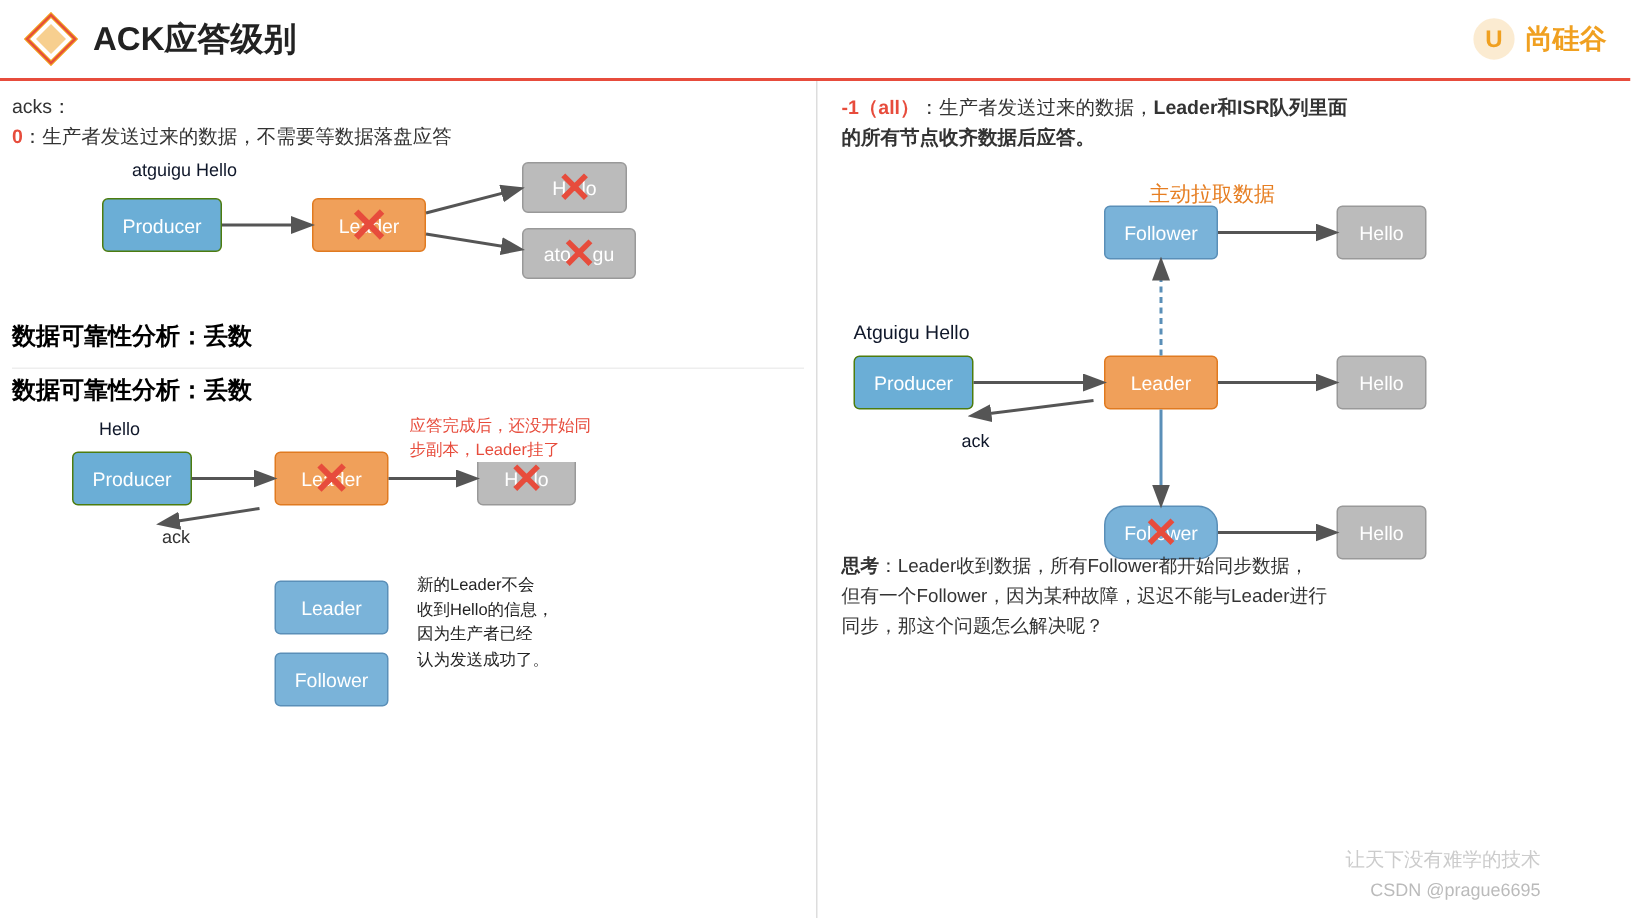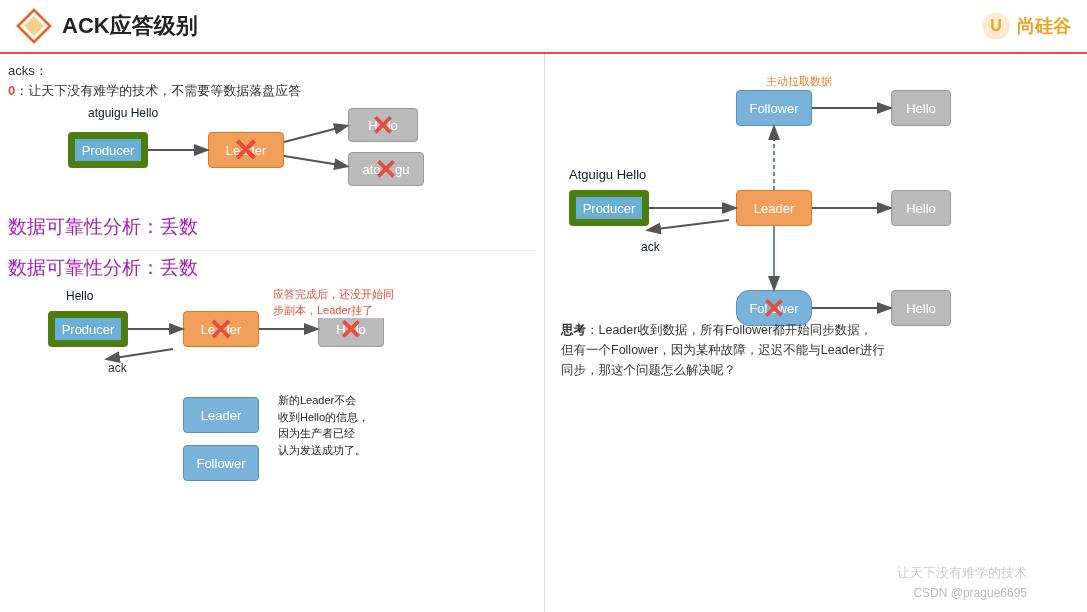--- a/index.html
+++ b/index.html
@@ -77,41 +77,41 @@
       font-size: 13px;
       color: #333;
       margin-bottom: 4px;
       line-height: 1.4;
     }
     .ack-title span.num {
       color: #e74c3c;
       font-weight: bold;
     }
     .reliability {
-      color: #a21caf;
-      font-weight: normal;
-      font-size: 19px;
+      color: #000000;
+      font-weight: bold;
+      font-size: 16px;
       margin-bottom: 6px;
     }
 
     
     .box {
       border-radius: 4px;
       display: flex;
       align-items: center;
       justify-content: center;
       font-size: 13px;
       font-weight: 500;
       text-align: right;
       position: absolute;
     }
     .box-blue {
       background: #6baed6;
       color: #fff;
-      border: 7px solid #4d7c0f;
+      border: 1px solid #4d7c0f;
     }
     .box-orange {
       background: #f0a05a;
       color: #fff;
       border: 1px solid #e07a20;
     }
     .box-gray {
       background: #bbb;
       color: #fff;
       border: 1px solid #999;
@@ -160,21 +160,21 @@
       color: #333;
       line-height: 1.6;
       position: absolute;
     }
     .think-text strong {
       font-weight: bold;
     }
 
     .pull-label {
       position: absolute;
-      font-size: 11px;
+      font-size: 14px;
       color: #e67e22;
       background: transparent;
     }
   </style>
 </head>
 <body>
 
 <div class="header">
   <div class="header-left">
 
@@ -194,21 +194,21 @@
   </div>
 </div>
 
 <div class="main">
 
   <div class="left-panel">
     <div class="acks-label">acks：</div>
 
     <div class="ack-section">
       <div class="ack-title">
-        <span class="num">0</span><span>：让天下没有难学的技术，不需要等数据落盘应答</span>
+        <span class="num">0</span><span>：生产者发送过来的数据，不需要等数据落盘应答</span>
       </div>
 
       <div class="diagram" style="height:110px; position:relative;">
 
         <span class="diag-label" style="left:80px;top:2px;">atguigu Hello</span>
 
         <div class="box box-blue" style="left:60px;top:28px;width:80px;height:36px;">
           <span>Producer</span>
         </div>
 
@@ -309,20 +309,23 @@
           <line x1="251" y1="42" x2="308" y2="42" stroke="#555" stroke-width="2" marker-end="url(#ah1b)"></line>
 
           <line x1="165" y1="62" x2="100" y2="72" stroke="#555" stroke-width="2" marker-end="url(#ah1c)"></line>
         </svg>
       </div>
     </div>
   </div>
 
   <div class="right-panel">
 
+    <div style="font-size:13px;color:#333;margin-bottom:8px;line-height:1.5;">
+      <strong style="color:#e74c3c;">-1（all）</strong>：生产者发送过来的数据，<strong>Leader和ISR队列里面<br>的所有节点收齐数据后应答。</strong>
+    </div>
 
     <div style="position:relative;height:280px;">
 
       <span class="diag-label" style="left:8px;top:105px;font-size:13px;">Atguigu Hello</span>
 
       <div class="box box-blue" style="left:8px;top:128px;width:80px;height:36px;">
         <span>Producer</span>
       </div>
 
       <div class="box box-orange" style="left:175px;top:128px;width:76px;height:36px;">

